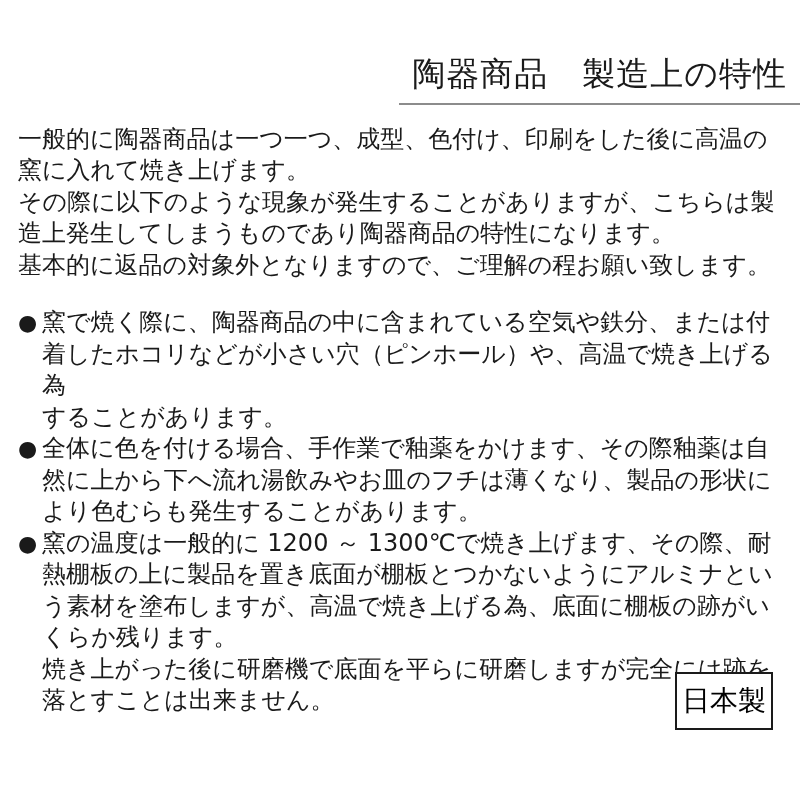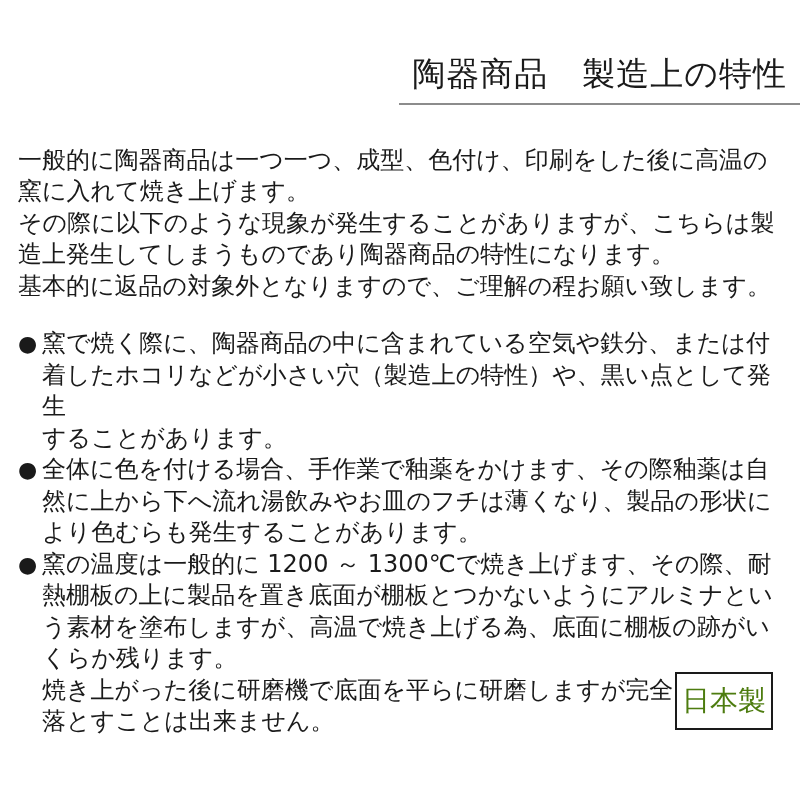--- a/index.html
+++ b/index.html
@@ -29,21 +29,21 @@
     display: inline-block;
     font-size: 33px;
     font-weight: 500;
     line-height: 1.2;
     color: #1a1a1a;
     letter-spacing: 1px;
     padding: 0 13px 9px 13px;
     border-bottom: 2px solid #8c8c8c;
   }
   .content {
-    margin: 40px 10px 0 18px;
+    margin: 19px 10px 0 18px;
     font-size: 24px;
     line-height: 31.5px;
     letter-spacing: 0;
   }
   .intro {
     white-space: pre-line;
   }
   .bullet-list {
     margin-top: 26px;
   }
@@ -69,21 +69,21 @@
     height: 54px;
     border: 2px solid #1a1a1a;
     display: flex;
     align-items: center;
     justify-content: center;
     background: #ffffff;
   }
   .origin-label {
     font-size: 28px;
     line-height: 1;
-    color: #4d7c0f;
+    color: #000000;
   }
 </style>
 </head>
 <body>
 
 <div class="page">
 
   <div class="title-wrap">
     <div class="doc-title">陶器商品　製造上の特性</div>
   </div>
@@ -94,21 +94,21 @@
 窯に入れて焼き上げます。
 その際に以下のような現象が発生することがありますが、こちらは製
 造上発生してしまうものであり陶器商品の特性になります。
 基本的に返品の対象外となりますので、ご理解の程お願い致します。</div>
 
     <div class="bullet-list">
 
       <div class="bullet-item">
         <span class="bullet-marker">●</span>
         <div class="bullet-text">窯で焼く際に、陶器商品の中に含まれている空気や鉄分、または付
-着したホコリなどが小さい穴（製造上の特性）や、黒い点として発生
+着したホコリなどが小さい穴（ピンホール）や、高温で焼き上げる為
 することがあります。</div>
       </div>
 
       <div class="bullet-item">
         <span class="bullet-marker">●</span>
         <div class="bullet-text">全体に色を付ける場合、手作業で釉薬をかけます、その際釉薬は自
 然に上から下へ流れ湯飲みやお皿のフチは薄くなり、製品の形状に
 より色むらも発生することがあります。</div>
       </div>
 

